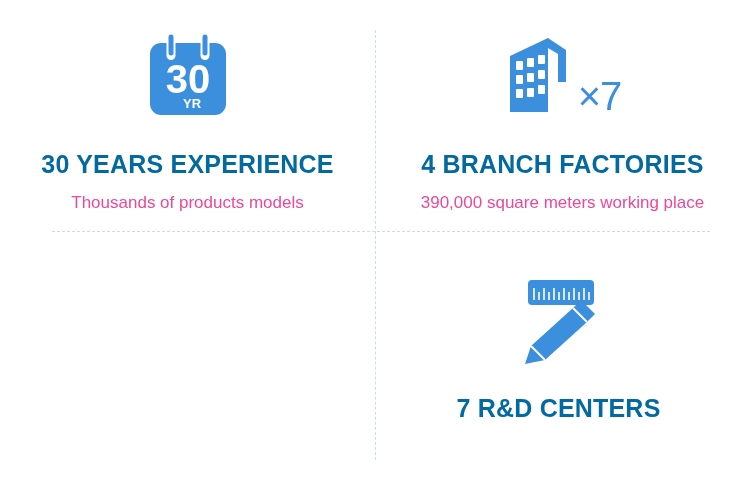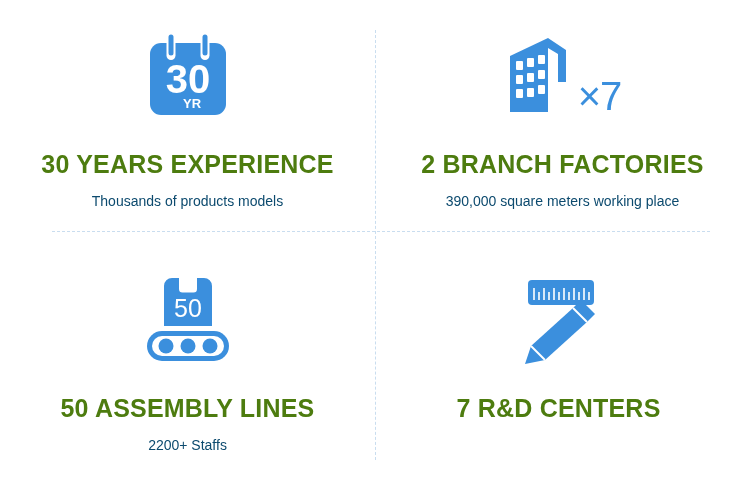--- a/index.html
+++ b/index.html
@@ -56,33 +56,33 @@
     justify-content: center;
   }
   .cell-tl .icon-wrap,
   .cell-tr .icon-wrap { margin-top: 18px; }
   .cell-bl .icon-wrap,
   .cell-br .icon-wrap { margin-top: 20px; }
 
   .stat-title {
     font-size: 25px;
     font-weight: bold;
-    color: #4d7c0f;
+    color: #0369a1;
     letter-spacing: 0.2px;
     white-space: nowrap;
     line-height: 1;
   }
   .cell-tl .stat-title,
   .cell-tr .stat-title { margin-top: 22px; }
   .cell-bl .stat-title,
   .cell-br .stat-title { margin-top: 20px; }
 
   .stat-sub {
-    font-size: 14px;
-    color: #0c4a6e;
+    font-size: 17px;
+    color: #ec4899;
     margin-top: 17px;
     white-space: nowrap;
     line-height: 1;
   }
 
   .badge-x { display: flex; align-items: flex-end; }
   .x-label {
     font-size: 40px;
     color: #3b8fdd;
     line-height: 1;
@@ -130,40 +130,24 @@
             <rect x="23" y="43" width="7" height="9" rx="1"></rect>
             <rect x="34" y="40" width="7" height="9" rx="1"></rect>
             <rect x="12" y="59" width="7" height="9" rx="1"></rect>
             <rect x="23" y="58" width="7" height="9" rx="1"></rect>
             <rect x="34" y="55" width="7" height="9" rx="1"></rect>
           </g>
         </svg>
         <span class="x-label">×7</span>
       </div>
     </div>
-    <div class="stat-title">2 BRANCH FACTORIES</div>
+    <div class="stat-title">4 BRANCH FACTORIES</div>
     <div class="stat-sub">390,000 square meters working place</div>
   </div>
 
-  <div class="cell cell-bl">
-    <div class="icon-wrap">
-      <svg width="92" height="92" viewBox="0 0 92 92">
-        <path d="M22 12 a8 8 0 0 1 8 -8 h7 v11 a3.5 3.5 0 0 0 3.5 3.5 h11
-                 a3.5 3.5 0 0 0 3.5 -3.5 v-11 h7 a8 8 0 0 1 8 8 v40 h-48 Z" fill="#3b8fdd"></path>
-        <text x="46" y="43" text-anchor="middle" fill="#ffffff" font-family="Liberation Sans, sans-serif" font-size="25">50</text>
-        <rect x="5" y="57" width="82" height="30" rx="15" ry="15" fill="#3b8fdd"></rect>
-        <rect x="10" y="62" width="72" height="20" rx="10" ry="10" fill="#ffffff"></rect>
-        <circle cx="24" cy="72" r="7.5" fill="#3b8fdd"></circle>
-        <circle cx="46" cy="72" r="7.5" fill="#3b8fdd"></circle>
-        <circle cx="68" cy="72" r="7.5" fill="#3b8fdd"></circle>
-      </svg>
-    </div>
-    <div class="stat-title">50 ASSEMBLY LINES</div>
-    <div class="stat-sub">2200+ Staffs</div>
-  </div>
 
   <div class="cell cell-br">
     <div class="icon-wrap">
       <svg width="96" height="92" viewBox="0 0 96 92">
         <rect x="17" y="6" width="66" height="25" rx="4" ry="4" fill="#3b8fdd"></rect>
         <g stroke="#ffffff" stroke-width="1.6">
           <line x1="23" y1="14" x2="23" y2="26"></line>
           <line x1="28" y1="18" x2="28" y2="26"></line>
           <line x1="33" y1="14" x2="33" y2="26"></line>
           <line x1="38" y1="18" x2="38" y2="26"></line>

